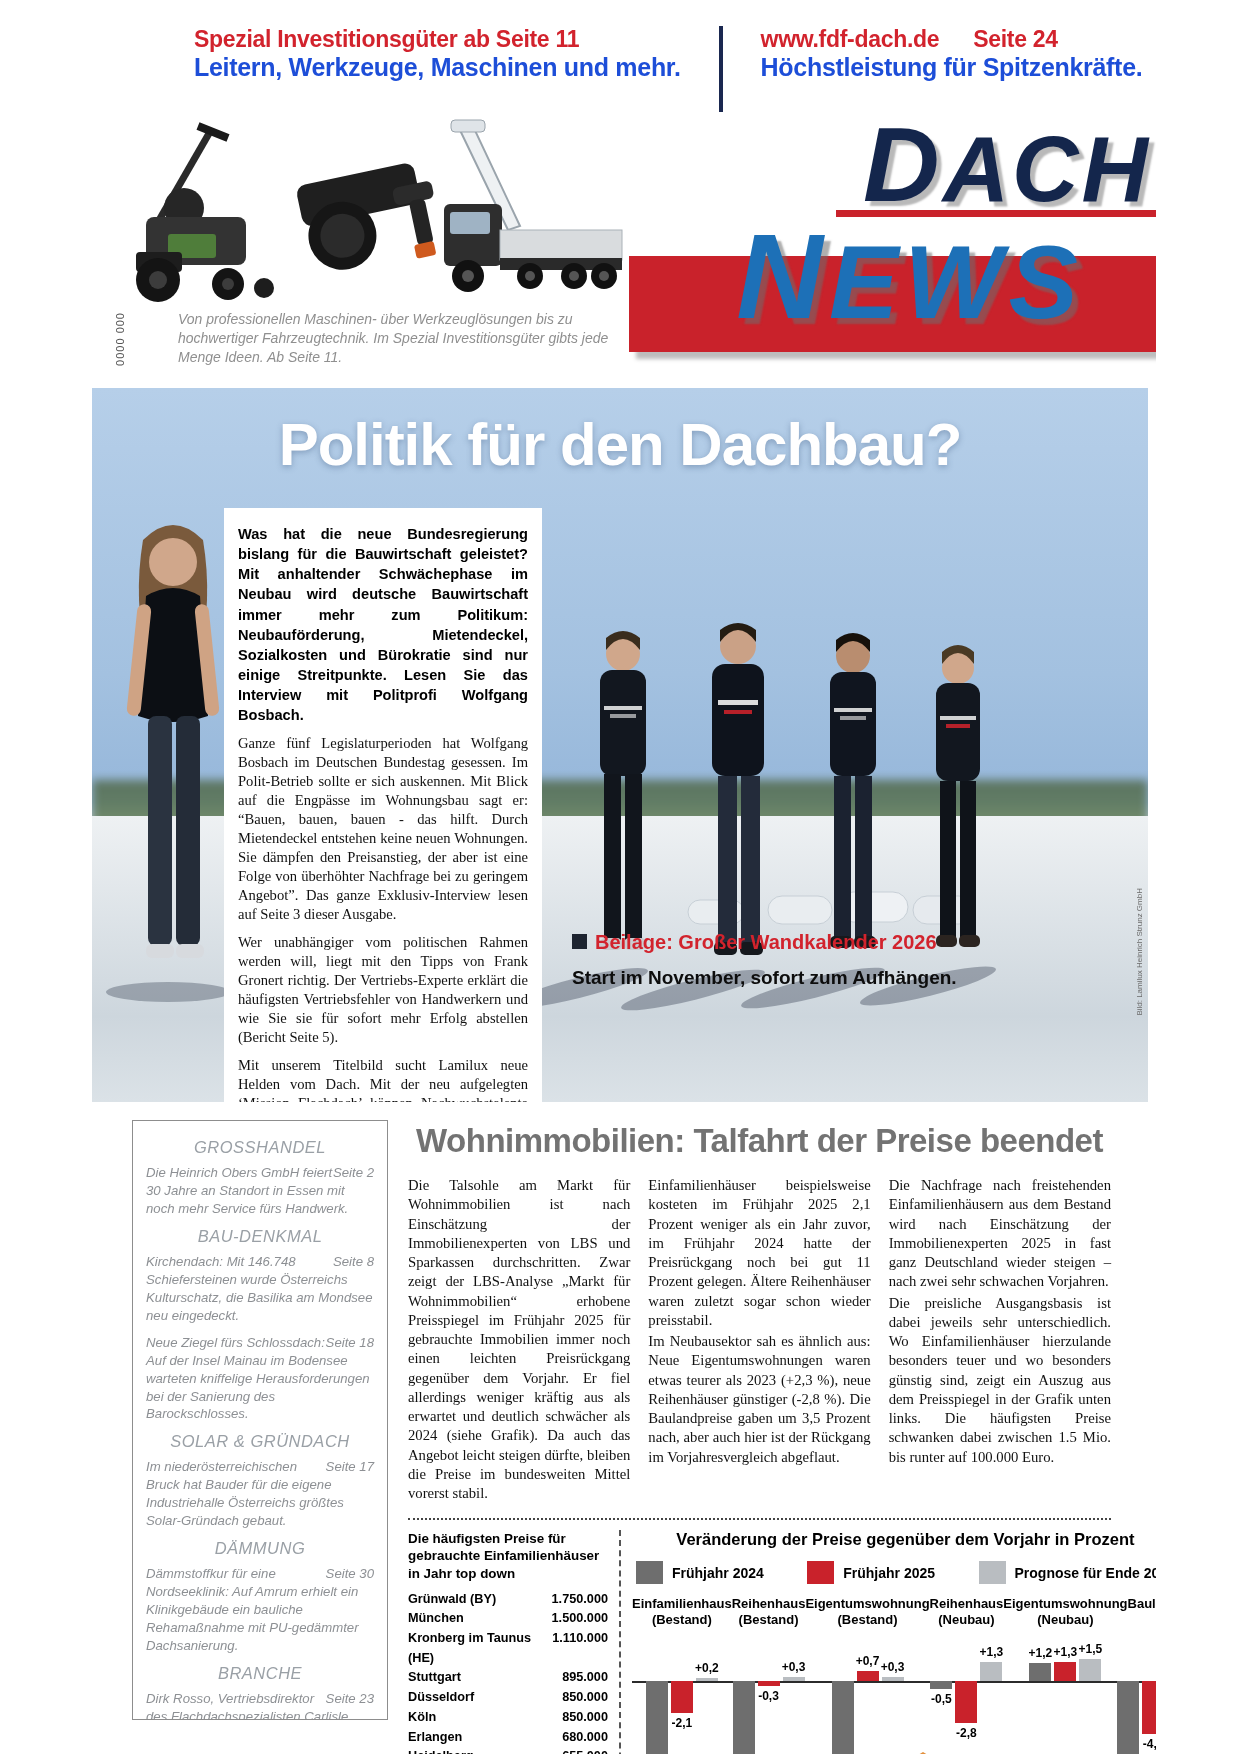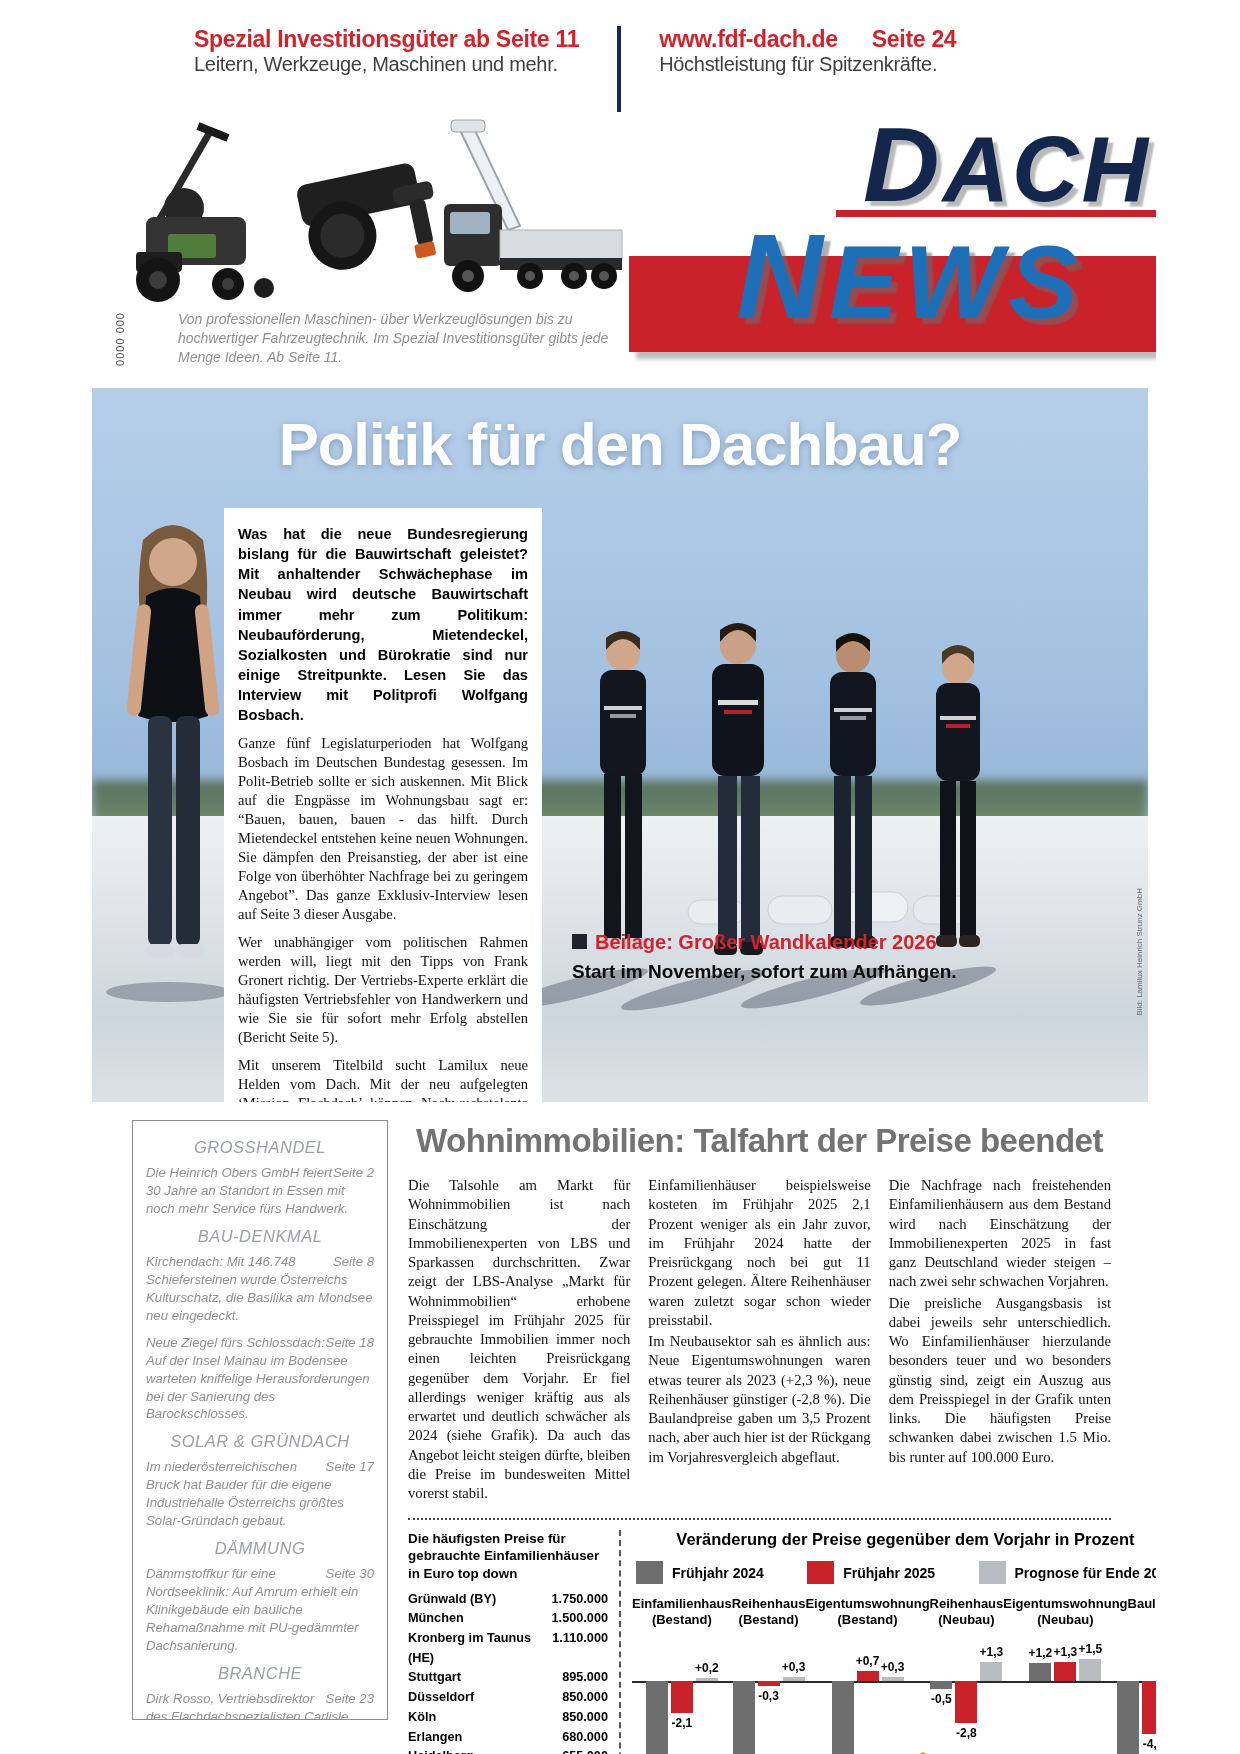--- a/index.html
+++ b/index.html
@@ -2,21 +2,21 @@
 <html><head>
 <meta charset="utf-8">
 <style>
   * { margin:0; padding:0; box-sizing:border-box; }
   body { background:#ffffff; font-family:"Liberation Sans", sans-serif; }
   .page { position:relative; width:1072px; height:1754px; margin:0 auto; background:#fff; overflow:hidden; }
 
   
   .topbar { display:flex; padding:26px 0 0 110px; height:112px; }
   .tb-left .l1, .tb-right .l1 { color:#d2232d; font-weight:800; font-size:23px; letter-spacing:-0.3px; }
-  .tb-left .l2, .tb-right .l2 { color:#404040; font-weight:400; font-size:20px; letter-spacing:-0.3px; }
+  .tb-left .l2, .tb-right .l2 { color:#1d4ed8; font-weight:700; font-size:25px; letter-spacing:-0.3px; }
   .tb-right { border-left:4px solid #1a2850; margin-left:38px; padding-left:38px; }
   .tb-gap { display:inline-block; width:34px; }
 
   
   .masthead { position:relative; height:262px; }
   .machines { position:absolute; left:22px; top:0; }
   .postal { position:absolute; left:30px; top:200px; writing-mode:vertical-rl; transform:rotate(180deg); font-size:11px; color:#555; letter-spacing:1px; }
   .caption { position:absolute; left:94px; top:198px; width:470px; font-style:italic; color:#8f8f8f; font-size:14px; line-height:1.35; }
   .logo { position:absolute; left:545px; top:2px; width:562px; height:238px; }
   .logo-dach { position:absolute; top:0; right:40px; font-size:92px; line-height:0.95; font-style:italic; font-weight:800; color:#14264c; letter-spacing:3px; text-shadow:5px 5px 2px #b9b9b9; }
@@ -34,21 +34,21 @@
   .roof { position:absolute; left:0; right:0; top:428px; bottom:0; background:linear-gradient(#eef1f3, #cdd6dd 70%, #dbe2e7); }
   .hero h1 { position:absolute; top:22px; left:0; right:0; text-align:center; color:#fff; font-size:60px; font-weight:800; letter-spacing:-1px; text-shadow:0 2px 6px rgba(40,70,110,0.35); }
   .people-svg { position:absolute; right:110px; bottom:86px; }
   .woman-svg { position:absolute; left:6px; bottom:92px; }
   .intro-panel { position:absolute; left:132px; top:120px; bottom:0; width:318px; background:#fff; padding:16px 14px 10px; overflow:hidden; }
   .intro-panel .intro { font-weight:800; font-size:14.6px; line-height:1.38; text-align:justify; color:#000; }
   .intro-panel .bodyp { font-family:"Liberation Serif", serif; font-size:14.6px; line-height:1.3; text-align:justify; margin-top:9px; color:#111; }
   .beilage { position:absolute; left:480px; top:543px; }
   .beilage .bl1 { color:#d2232d; font-weight:800; font-size:20px; }
   .beilage .sq { display:inline-block; width:15px; height:15px; background:#1d2430; margin-right:8px; }
-  .beilage .bl2 { color:#0d0d0d; font-weight:800; font-size:19px; margin-top:7px; }
+  .beilage .bl2 { color:#0d0d0d; font-weight:800; font-size:19px; margin-top:13px; }
   .photo-credit { position:absolute; right:4px; top:500px; writing-mode:vertical-rl; transform:rotate(180deg); font-size:8px; color:#6b6b6b; }
 
   
   .lower { display:flex; gap:20px; padding:18px 45px 0 48px; }
   .sidebar { width:256px; min-width:256px; border:1px solid #8d8d8d; padding:8px 13px 12px; font-style:italic; color:#8d9094; height:600px; overflow:hidden; }
   .section-title { text-align:center; font-size:16.5px; letter-spacing:0.5px; color:#9aa0a6; margin:9px 0 7px; font-weight:400; }
   .sidebar-item { font-size:13.2px; line-height:1.36; margin-bottom:9px; }
   .sidebar-item .pg { float:right; }
   .main { flex:1; min-width:0; }
   .main h2 { text-align:center; font-size:33px; font-weight:800; letter-spacing:-0.5px; color:#737373; margin:2px 0 16px; }
@@ -279,21 +279,21 @@
             <p>Im Neubausektor sah es ähnlich aus: Neue Eigentumswohnungen waren etwas teurer als 2023 (+2,3 %), neue Reihenhäuser günstiger (-2,8 %). Die Baulandpreise gaben um 3,5 Prozent nach, aber auch hier ist der Rückgang im Vorjahresvergleich abgeflaut.</p>
           </div>
           <div class="col">
             <p>Die Nachfrage nach freistehenden Einfamilienhäusern aus dem Bestand wird nach Einschätzung der Immobilienexperten 2025 in fast ganz Deutschland wieder steigen – nach zwei sehr schwachen Vorjahren.</p>
             <p>Die preisliche Ausgangsbasis ist dabei jeweils sehr unterschiedlich. Wo Einfamilienhäuser hierzulande besonders teuer und wo besonders günstig sind, zeigt ein Auszug aus dem Preisspiegel in der Grafik unten links. Die häufigsten Preise schwanken dabei zwischen 1.5 Mio. bis runter auf 100.000 Euro.</p>
           </div>
         </div>
 
       <div class="chart-block">
         <div class="price-list">
-          <div class="price-title">Die häufigsten Preise für gebrauchte Einfamilienhäuser in Euro top down</div>
+          <div class="price-title">Die häufigsten Preise für gebrauchte Einfamilienhäuser in Jahr top down</div>
           <div>
               <div class="price-row">
                 <span>Grünwald (BY)</span>
                 <span>1.750.000</span>
               </div>
               <div class="price-row">
                 <span>München</span>
                 <span>1.500.000</span>
               </div>
               <div class="price-row">

